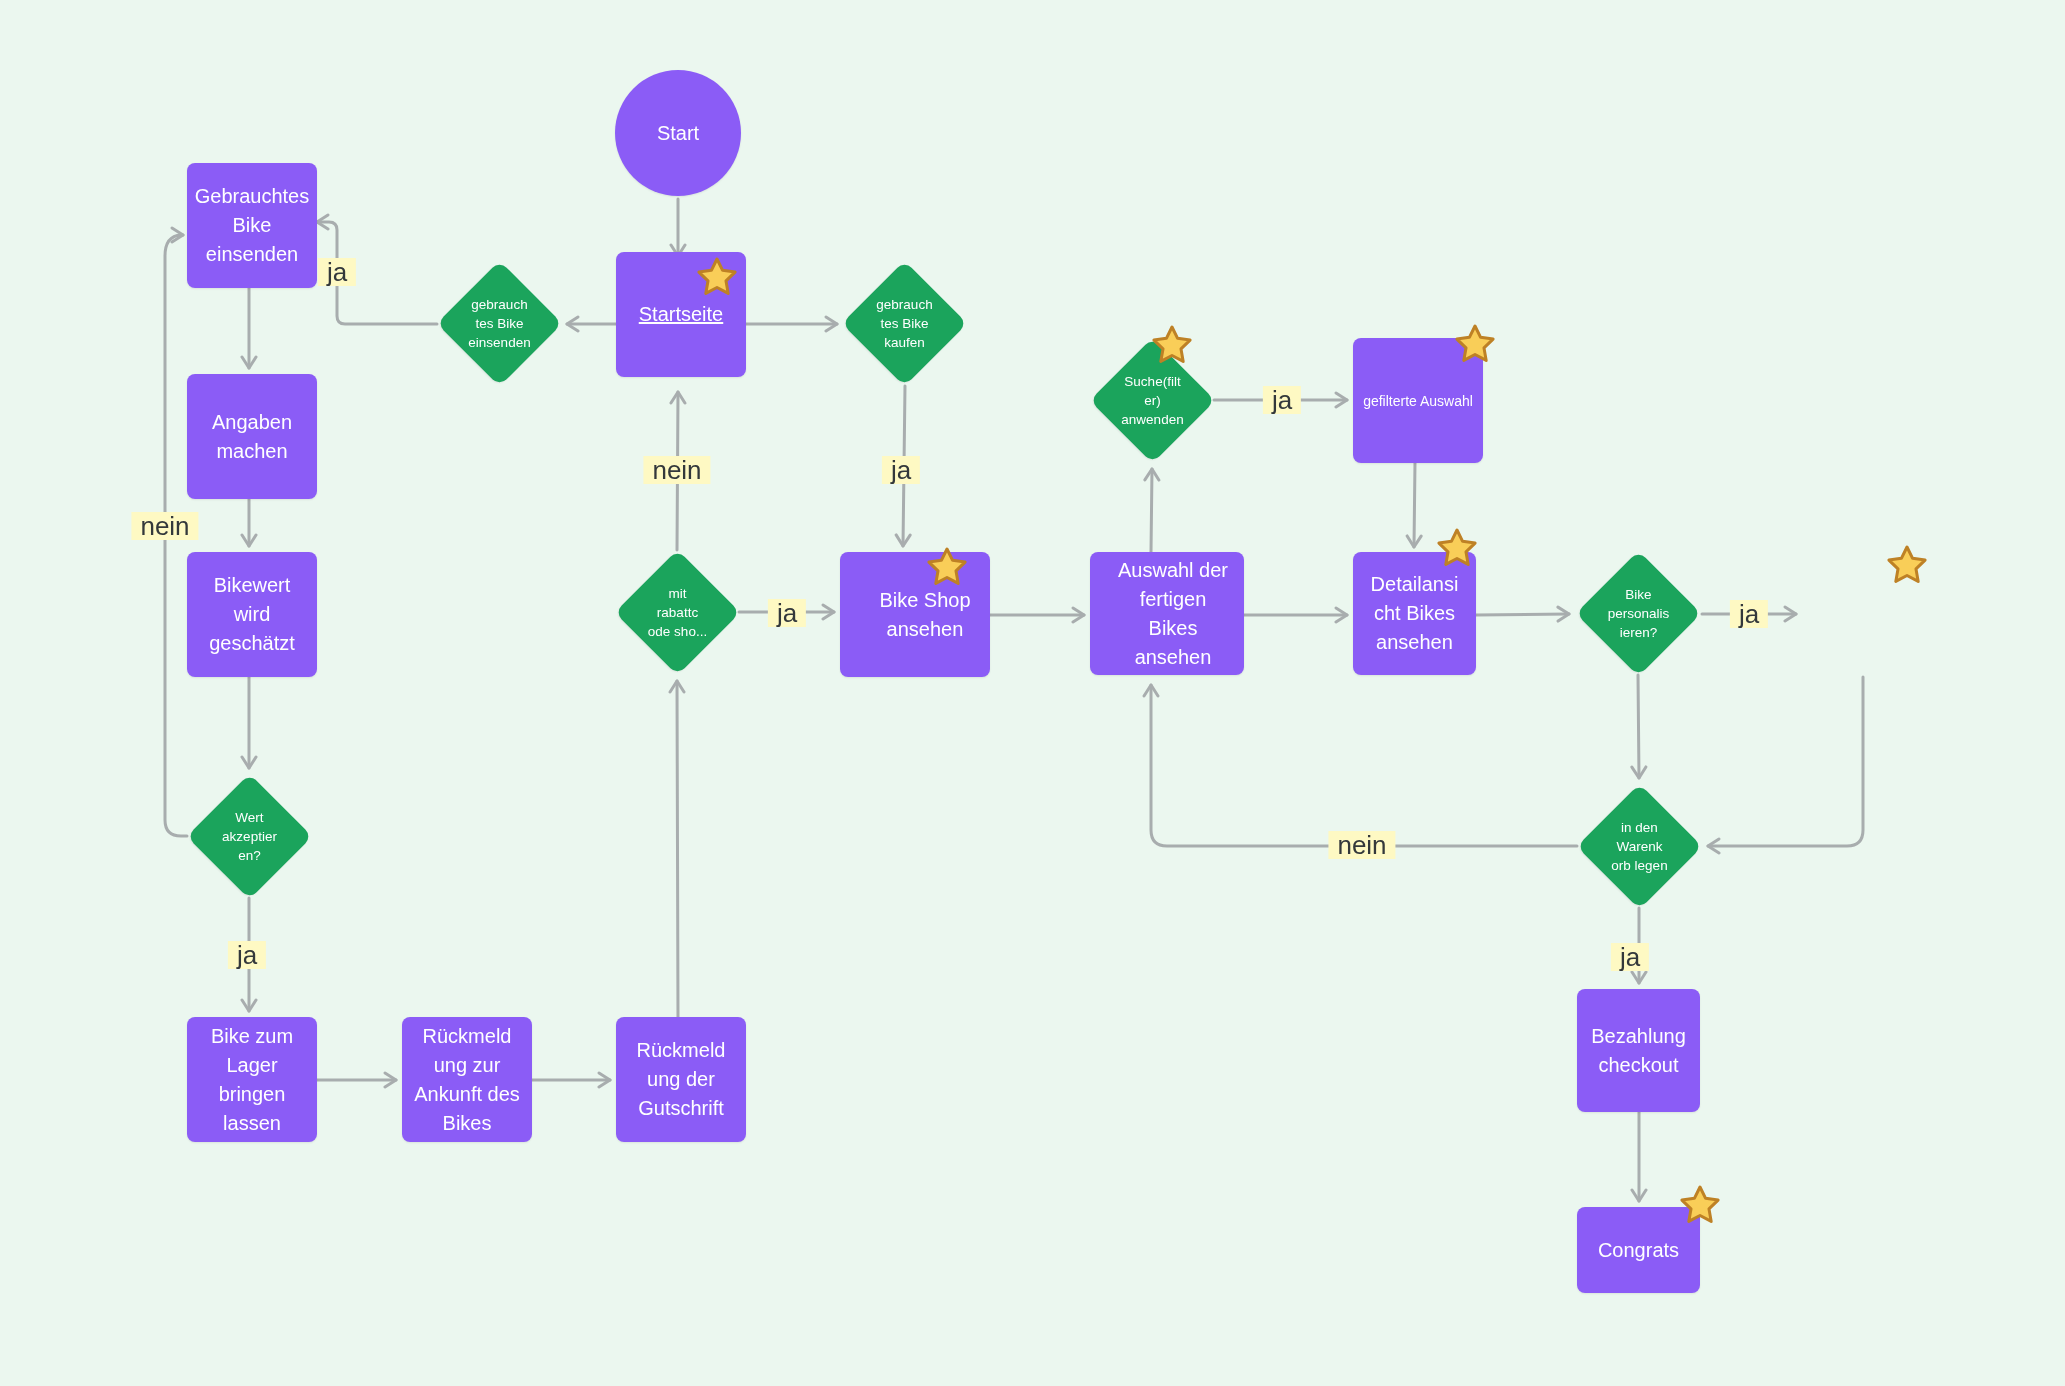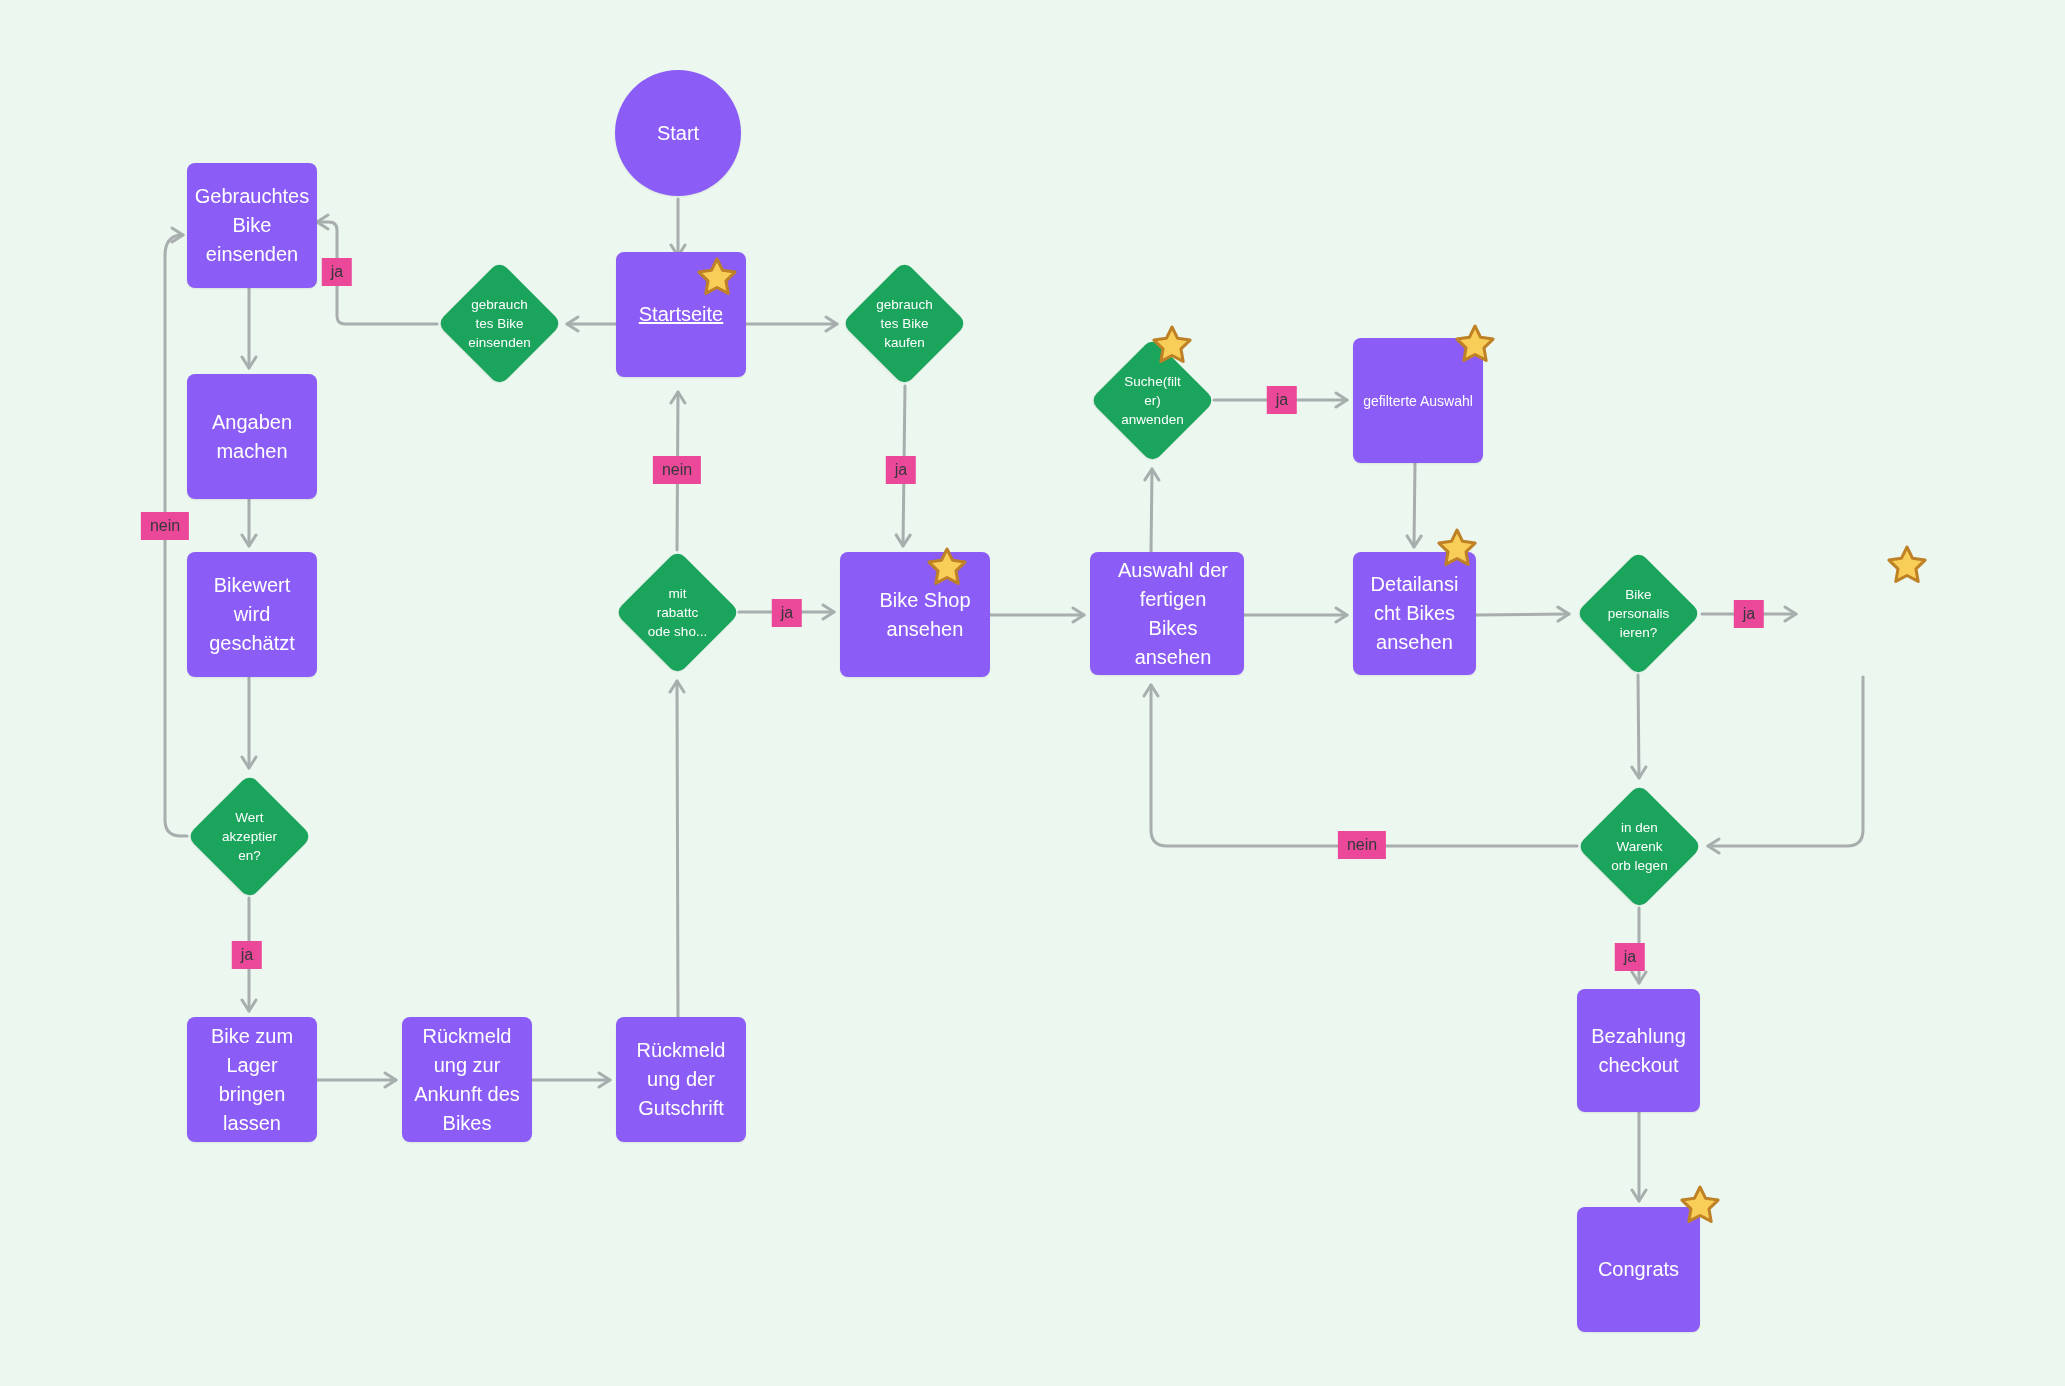--- a/index.html
+++ b/index.html
@@ -14,39 +14,39 @@
   .rect{width:130px;height:125px;border-radius:8px;}
   .circle{width:126px;height:126px;border-radius:50%;}
   .node-label{white-space:pre-line;font-size:20px;line-height:29px;font-weight:400;}
   .circle .node-label{font-size:20px;}
   .rect-small .node-label{font-size:14px;line-height:20px;white-space:nowrap;}
   .diamond{position:absolute;width:125px;height:125px;display:flex;
     align-items:center;justify-content:center;text-align:center;color:#fff;background:none;box-shadow:none;}
   .diamond::before{content:"";position:absolute;inset:18px;background:#1BA45C;
     transform:rotate(45deg);border-radius:10px;box-shadow:0 1px 2px rgba(0,0,0,0.08);}
   .diamond .node-label{position:relative;font-size:13.5px;line-height:19px;width:104px;}
-  .edge-label{position:absolute;transform:translate(-50%,-50%);background:#ec4899;
-    color:#33383B;font-size:16px;line-height:24px;padding:2px 9px;z-index:3;}
+  .edge-label{position:absolute;transform:translate(-50%,-50%);background:#fef9c3;
+    color:#33383B;font-size:26px;line-height:24px;padding:2px 9px;z-index:3;}
   .star{position:absolute;width:44px;height:46px;z-index:4;}
   
   #n-start{left:615px;top:70px;}
   #n-startseite{left:616px;top:252px;text-decoration:underline;}
   #n-geb-einsenden{left:187px;top:163px;}
   #n-angaben{left:187px;top:374px;}
   #n-bikewert{left:187px;top:552px;}
   #n-bike-lager{left:187px;top:1017px;}
   #n-rueck-ankunft{left:402px;top:1017px;}
   #n-rueck-gutschrift{left:616px;top:1017px;}
   #n-bikeshop{left:840px;top:552px;padding-left:20px;}
   #n-auswahl{left:1090px;top:552px;width:142px;height:123px;padding-left:12px;}
   #n-gefilterte{left:1353px;top:338px;}
   #n-detail{left:1353px;top:552px;width:123px;height:123px;}
   #n-personalisieren{left:1802px;top:552px;}
   #n-bezahlung{left:1577px;top:989px;width:123px;height:123px;}
-  #n-congrats{left:1577px;top:1207px;width:123px;height:125px;}
+  #n-congrats{left:1577px;top:1207px;width:123px;height:86px;}
   #d-einsenden{left:437px;top:261px;}
   #d-kaufen{left:842px;top:261px;}
   #d-rabatt{left:615px;top:550px;}
   #d-wert{left:187px;top:774px;}
   #d-suche{left:1090px;top:338px;}
   #d-personal{left:1576px;top:551px;}
   #d-warenkorb{left:1577px;top:784px;}
 </style>
 </head>
 <body>

